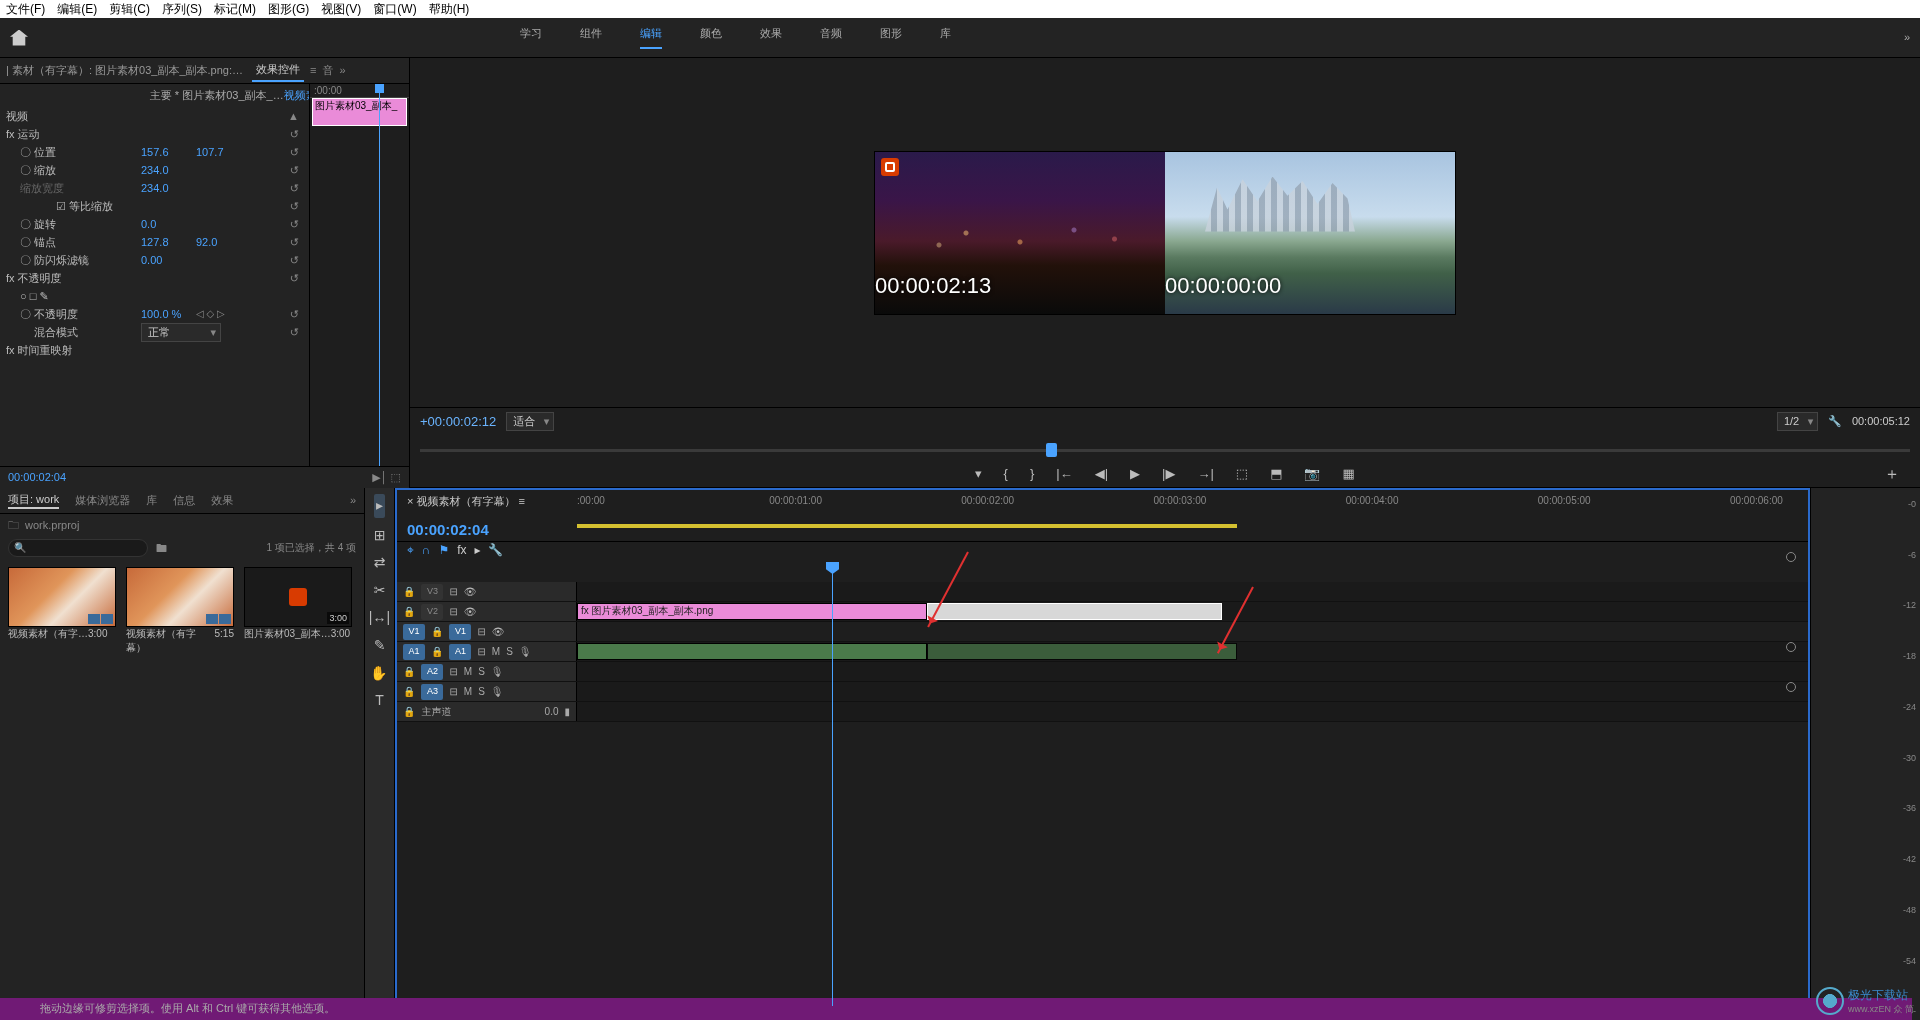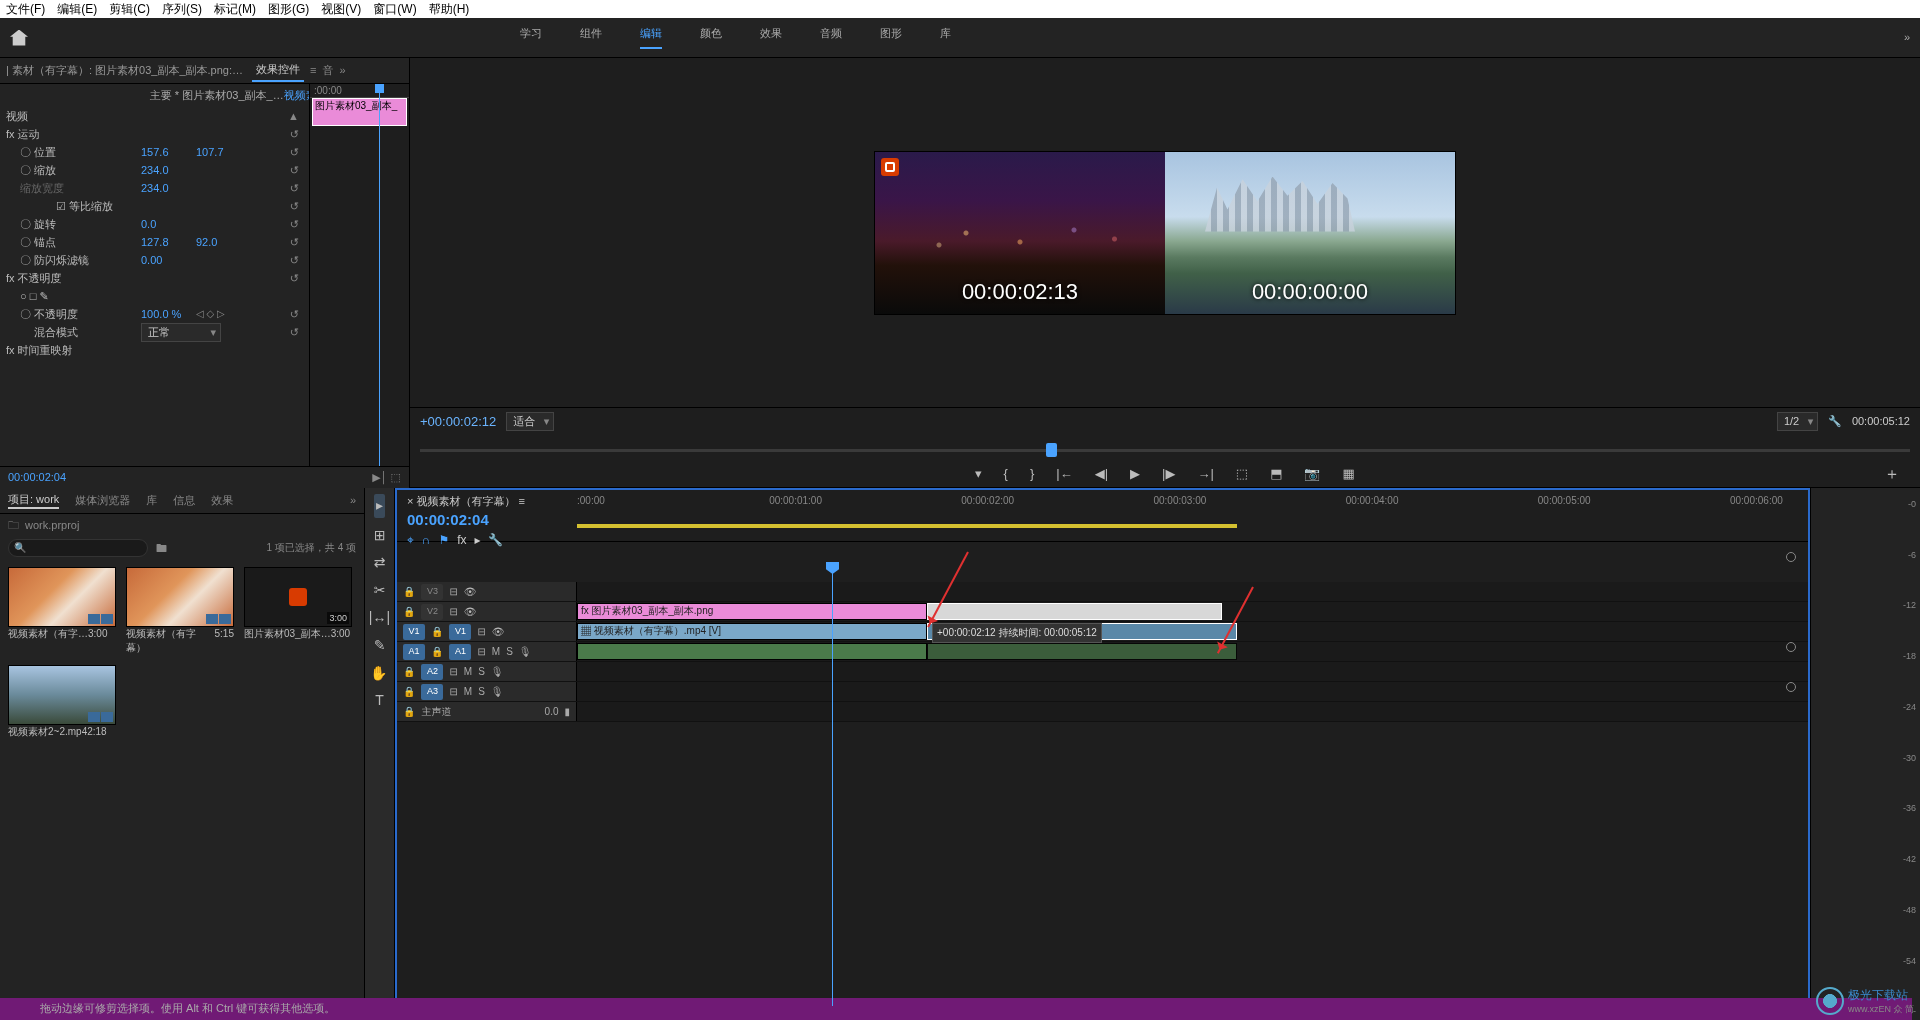--- a/index.html
+++ b/index.html
@@ -31,21 +31,21 @@
   .erow .v2{flex:0 0 50px;color:#4aa3ff}
   .erow .rs{margin-left:auto;color:#888}
   .grey{color:#666}
   .kf{color:#888;font-size:10px;margin-right:6px}
   .tc-bar{position:absolute;bottom:0;left:0;right:0;height:22px;display:flex;align-items:center;justify-content:space-between;padding:0 8px;border-top:1px solid #000;background:#232323}
   .tc-bar .tc{color:#4aa3ff}
   .program{flex:1;height:430px;background:#1e1e1e;border-bottom:1px solid #000;display:flex;flex-direction:column}
   .prog-head{height:26px;display:flex;align-items:center;padding:0 8px;color:#ccc;border-bottom:1px solid #000}
   .monitor{flex:1;display:flex;align-items:center;justify-content:center;position:relative}
   .dual{display:flex;border:1px solid #000}
-  .frame{width:290px;height:162px;position:relative;display:flex;align-items:flex-end;justify-content:center;padding-bottom:6px;color:#fff;font-size:22px;text-shadow:0 0 4px #000}
+  .frame{width:290px;height:162px;position:relative;display:flex;align-items:flex-end;padding-bottom:12px;color:#fff;font-size:22px;text-shadow:0 0 4px #000}
   .fA{background:linear-gradient(180deg,#2a1a4a 0%,#3a1548 30%,#4a1a2a 55%,#22110a 70%,#0a0a0a 100%);}
   .fA::after{content:"";position:absolute;bottom:45px;left:10px;right:10px;height:60px;background:
     radial-gradient(circle at 30% 40%,rgba(255,200,120,.5) 0 2px,transparent 3px),
     radial-gradient(circle at 50% 55%,rgba(255,180,100,.5) 0 2px,transparent 3px),
     radial-gradient(circle at 70% 35%,rgba(200,160,255,.4) 0 2px,transparent 3px),
     radial-gradient(circle at 20% 60%,rgba(255,220,150,.4) 0 2px,transparent 3px),
     radial-gradient(circle at 85% 50%,rgba(255,120,120,.4) 0 2px,transparent 3px);}
   .fB{background:linear-gradient(180deg,#a8c4e0 0%,#c8dced 40%,#8aa890 55%,#5a7a60 65%,#406048 75%,#2a3a48 100%);}
   .fB::before{content:"";position:absolute;top:25px;left:40px;width:150px;height:55px;background:
     repeating-linear-gradient(90deg,rgba(200,210,220,.8) 0 6px,rgba(150,165,180,.8) 6px 12px);clip-path:polygon(0 100%,8% 20%,15% 60%,25% 5%,35% 45%,45% 0,55% 35%,65% 8%,75% 50%,85% 12%,95% 40%,100% 100%)}
@@ -85,21 +85,21 @@
   .bname{color:#bbb;font-size:10px;margin-top:0;display:flex;justify-content:flex-start}
   .proj-foot{height:24px;border-top:1px solid #000;display:flex;align-items:center;padding:0 6px;gap:10px;color:#888}
   .proj-foot .g{color:#4caf50}
 
   .tools{width:30px;background:#2a2a2a;display:flex;flex-direction:column;align-items:center;gap:8px;padding:6px 0;border-right:1px solid #000}
   .tools span{color:#bbb;font-size:14px;cursor:pointer}
   .tools .sel{background:#3a4a5a;padding:2px;border-radius:2px}
 
   .timeline{flex:1;background:#1e1e1e;border:2px solid #2a6acc;display:flex;flex-direction:column;position:relative}
   .tl-head{height:52px;border-bottom:1px solid #000;padding:4px 10px}
-  .tl-title{color:#ccc;margin-bottom:0}
+  .tl-title{color:#ccc;margin-bottom:10px}
   .tl-tc{color:#4aa3ff;font-size:15px;font-weight:bold}
   .tl-icons{display:flex;gap:8px;color:#4aa3ff;margin-top:2px;font-size:12px}
   .tl-icons .w{color:#ccc}
   .ruler-area{position:absolute;left:180px;right:30px;top:4px}
   .ruler{height:20px;position:relative;color:#888;font-size:10px}
   .ruler span{position:absolute;top:0}
   .yellow-bar{position:absolute;top:34px;left:180px;height:4px;background:#d4c030}
   .playhead{position:absolute;top:20px;bottom:0;width:1px;background:#4aa3ff;z-index:5}
   .playhead::before{content:"";position:absolute;top:0;left:-6px;width:13px;height:12px;background:#4aa3ff;clip-path:polygon(0 0,100% 0,100% 60%,50% 100%,0 60%)}
   .tracks{flex:1;position:relative;overflow:hidden}
@@ -345,32 +345,20 @@
         </div>
       <div class="bin">
           <div class="thumb tB">
             <div class="dur">3:00</div>
           </div>
           <div class="bname">
             <span>图片素材03_副本…</span>
             <span>3:00</span>
           </div>
         </div>
-      <div class="bin">
-          <div class="thumb tC">
-            <div class="tag">
-              <i></i>
-              <i></i>
-            </div>
-          </div>
-          <div class="bname">
-            <span>视频素材2~2.mp4</span>
-            <span>2:18</span>
-          </div>
-        </div>
     </div>
     <div class="proj-foot">
       <span class="g">⇄</span>
       <span>≣</span>
       <span style="color:#4aa3ff">▦</span>
       <span>⬚</span>
       <span>━○━</span>
       <span style="margin-left:auto">≡</span>
       <span>⊡</span>
       <span>🔍</span>
@@ -441,25 +429,20 @@
         </div>
       </div>
       <div class="track">
         <div class="thdr">
             <span class="tgt">V1</span>
             <span class="lock">🔒</span>
             <span class="tgt">V1</span>
             <span>⊟</span>
             <span class="eye">👁</span>
           </div>
-        <div class="tbody">
-          <div class="clip blue" style="left:0;width:350px">▦ <span>视频素材（有字幕）.mp4 [V]</span></div>
-          <div class="clip blue-sel" style="left:350px;width:310px"></div>
-          <div class="tooltip" style="left:355px;top:1px">+00:00:02:12 持续时间: 00:00:05:12</div>
-        </div>
       </div>
       <div class="track">
         <div class="thdr">
             <span class="tgt">A1</span>
             <span class="lock">🔒</span>
             <span class="tgt">A1</span>
             <span>⊟</span>
             <span>M</span>
             <span>S</span>
             <span>🎙</span>

